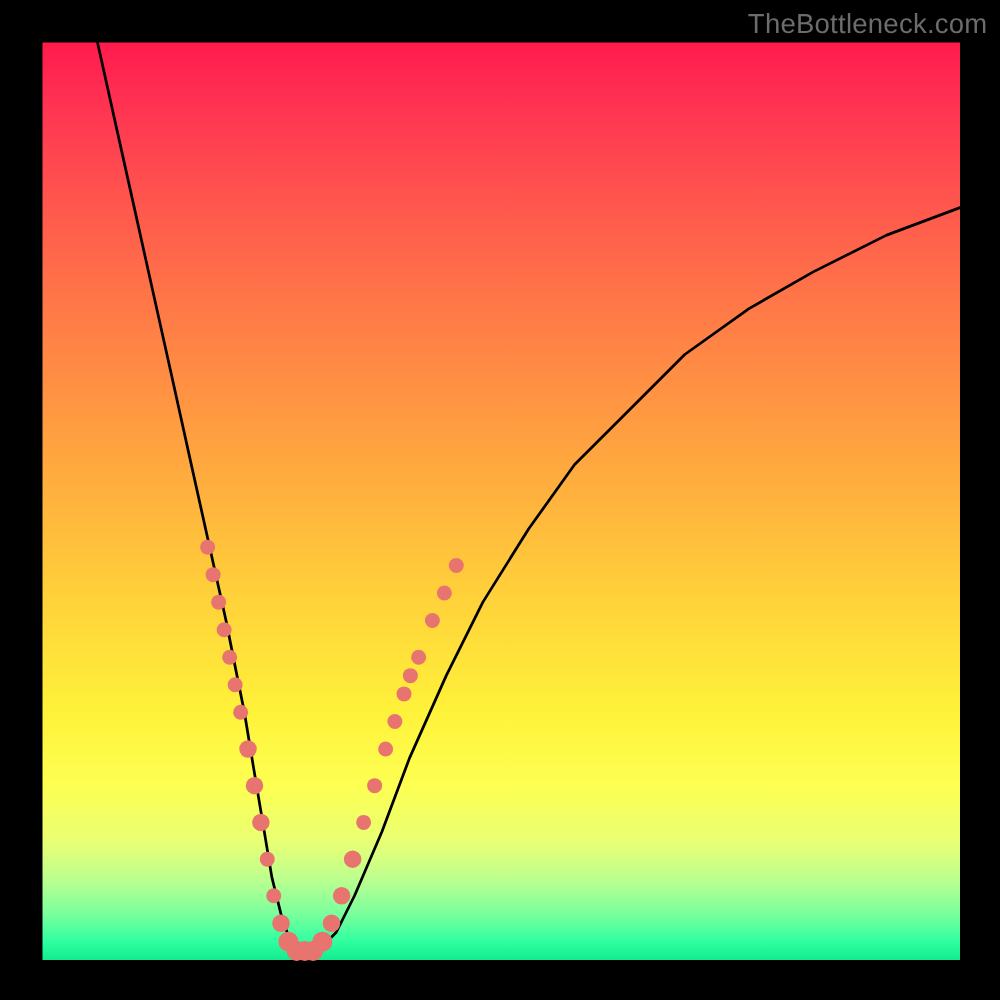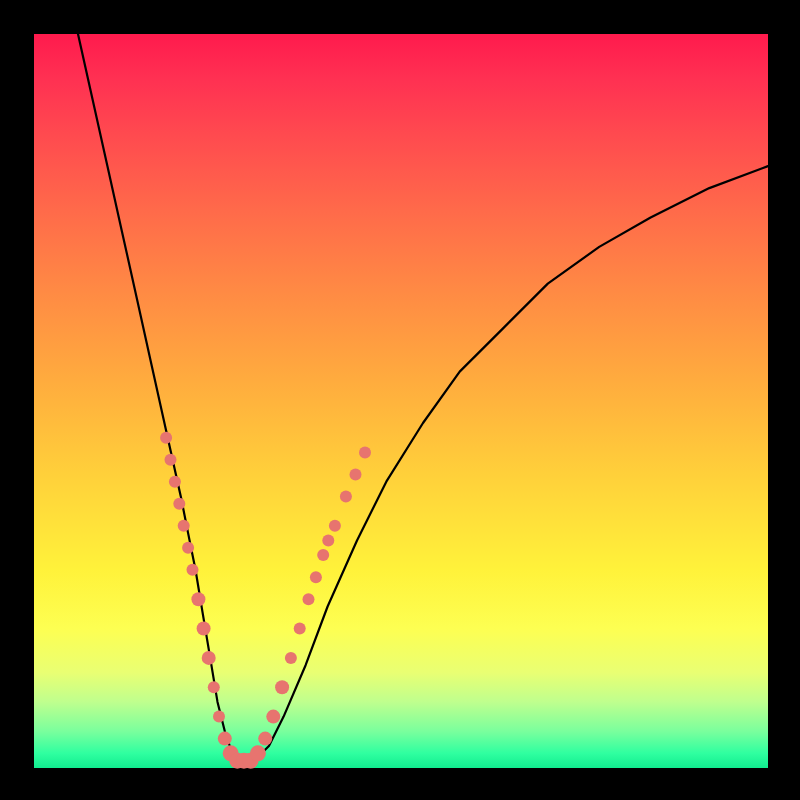--- a/index.html
+++ b/index.html
@@ -108,13 +108,14 @@
           <circle cx="281.9" cy="543.2" r="6" class="dot"></circle>
           <circle cx="289.2" cy="521.1" r="6" class="dot"></circle>
           <circle cx="294.3" cy="506.5" r="6" class="dot"></circle>
           <circle cx="300.9" cy="491.8" r="6" class="dot"></circle>
           <circle cx="311.9" cy="462.4" r="6" class="dot"></circle>
           <circle cx="321.5" cy="440.4" r="6" class="dot"></circle>
           <circle cx="331.0" cy="418.4" r="6" class="dot"></circle>
         </g>
     </svg>
   </div>
+  <div class="watermark">TheBottleneck.com</div>
 </div>
 
 </body></html>

